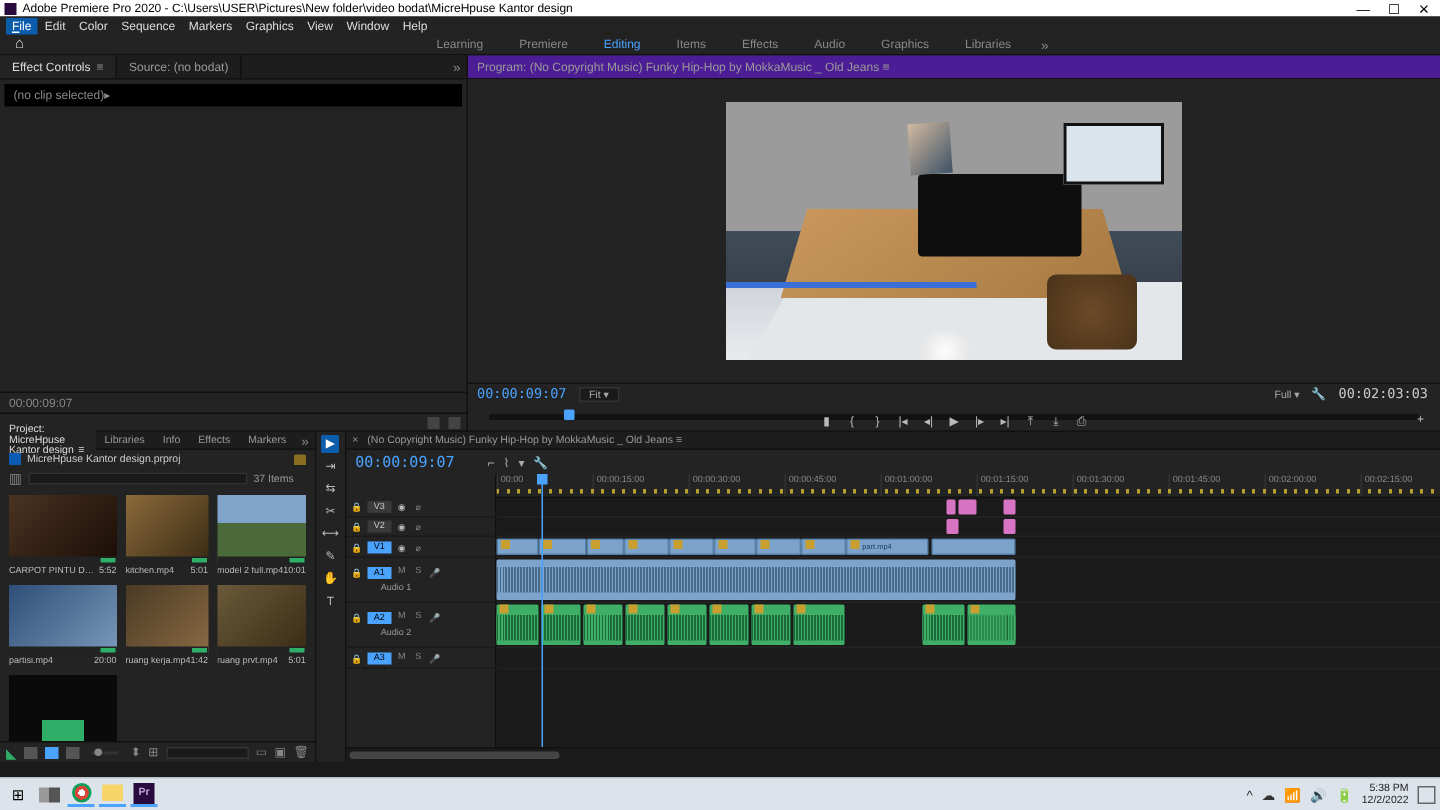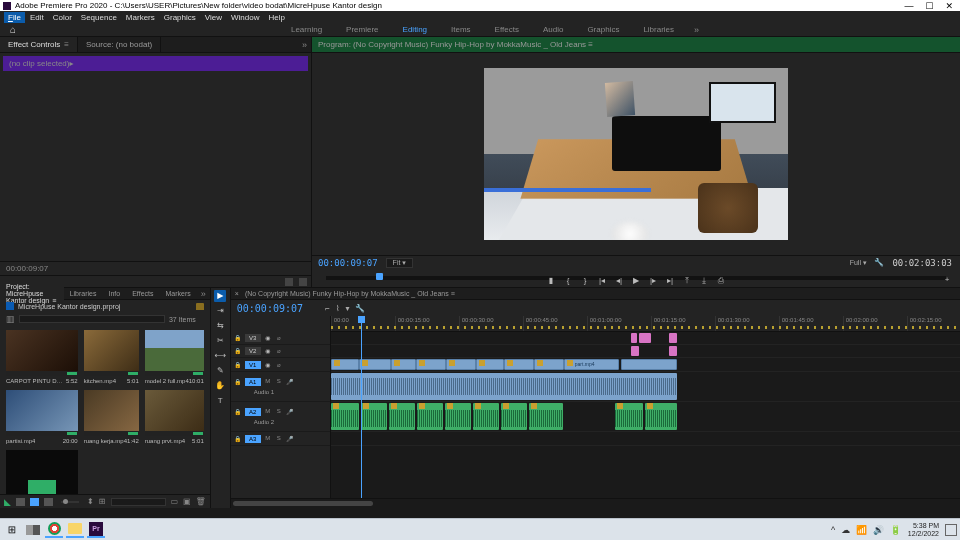--- a/index.html
+++ b/index.html
@@ -18,26 +18,26 @@
   .workspace-bar .spacer { flex: 1; }
   .workspace-bar .ws { padding: 0 12px; color: #888; font-size: 8px; cursor: pointer; }
   .workspace-bar .ws.active { color: #4aa3ff; }
   .workspace-bar .chev { color: #888; padding: 0 8px; }
   .panels-top { display: flex; height: 250px; background: #232323; }
   .panel-left { width: 312px; border-right: 1px solid #111; display: flex; flex-direction: column; }
   .panel-tabs { display: flex; align-items: center; height: 16px; background: #1d1d1d; border-bottom: 1px solid #111; }
   .ptab { padding: 0 8px; color: #999; font-size: 8px; cursor: pointer; border-right: 1px solid #111; height: 100%; display: flex; align-items: center; }
   .ptab.active { color: #ddd; background: #232323; }
   .ptab .carets { margin-left: 4px; color: #888; }
-  .noclip { background: #4c1d95; margin: 3px; padding: 3px 6px; color: #888; font-size: 8px; display: flex; }
+  .noclip { background: #000000; margin: 3px; padding: 3px 6px; color: #888; font-size: 8px; display: flex; }
   .timecode-l { color: #888; font-size: 8px; padding: 2px 6px; border-top: 1px solid #111; }
   .panel-left .bottom-strip { height: 12px; border-top: 1px solid #111; display: flex; justify-content: flex-end; padding: 0 4px; align-items: center; gap: 6px; }
   .mini-icon { width: 8px; height: 8px; background: #444; }
   .panel-right { flex: 1; display: flex; flex-direction: column; }
-  .program-tabs { height: 16px; background: #14532d; display: flex; align-items: center; padding: 0 6px; color: #999; font-size: 8px; border-bottom: 1px solid #111; }
+  .program-tabs { height: 16px; background: #4c1d95; display: flex; align-items: center; padding: 0 6px; color: #999; font-size: 8px; border-bottom: 1px solid #111; }
   .program-view { flex: 1; display: flex; align-items: center; justify-content: center; background: #232323; }
   .video-frame { width: 304px; height: 172px; position: relative; background: linear-gradient(180deg,#9f9f9f 0%,#8a8a8a 30%,#495766 30%,#38414c 70%,#cfd4da 70%,#e8ebee 100%); overflow: hidden; }
   .vf-wall { position: absolute; top: 0; left: 0; right: 0; height: 50%; background: #9b9b9b; }
   .vf-floor { position: absolute; bottom: 0; left: 0; right: 0; height: 30%; background: #e4e7ea; transform: skewX(-30deg) translateX(30px); }
   .vf-desk { position: absolute; bottom: 20%; left: 15%; width: 70%; height: 45%; background: linear-gradient(135deg,#c9975c,#a77a42); transform: perspective(300px) rotateX(40deg); }
   .vf-monitor1 { position: absolute; top: 28%; left: 42%; width: 36%; height: 32%; background: #0e0e0e; border-radius: 3px; }
   .vf-monitor2 { position: absolute; top: 8%; right: 4%; width: 22%; height: 24%; background: #d9e4ed; border: 2px solid #111; }
   .vf-blue { position: absolute; bottom: 28%; left: 0; width: 55%; height: 4px; background: #3a6fd8; }
   .vf-art { position: absolute; top: 8%; left: 40%; width: 28px; height: 34px; background: linear-gradient(135deg,#d2baa1,#3e5266); transform: rotate(-4deg); }
   .vf-overlay { position: absolute; top: 45%; left: 0; right: 0; text-align: center; color: #f5d949; font-weight: bold; font-style: italic; font-size: 14px; text-shadow: 1px 1px 0 #8a6b14; }

